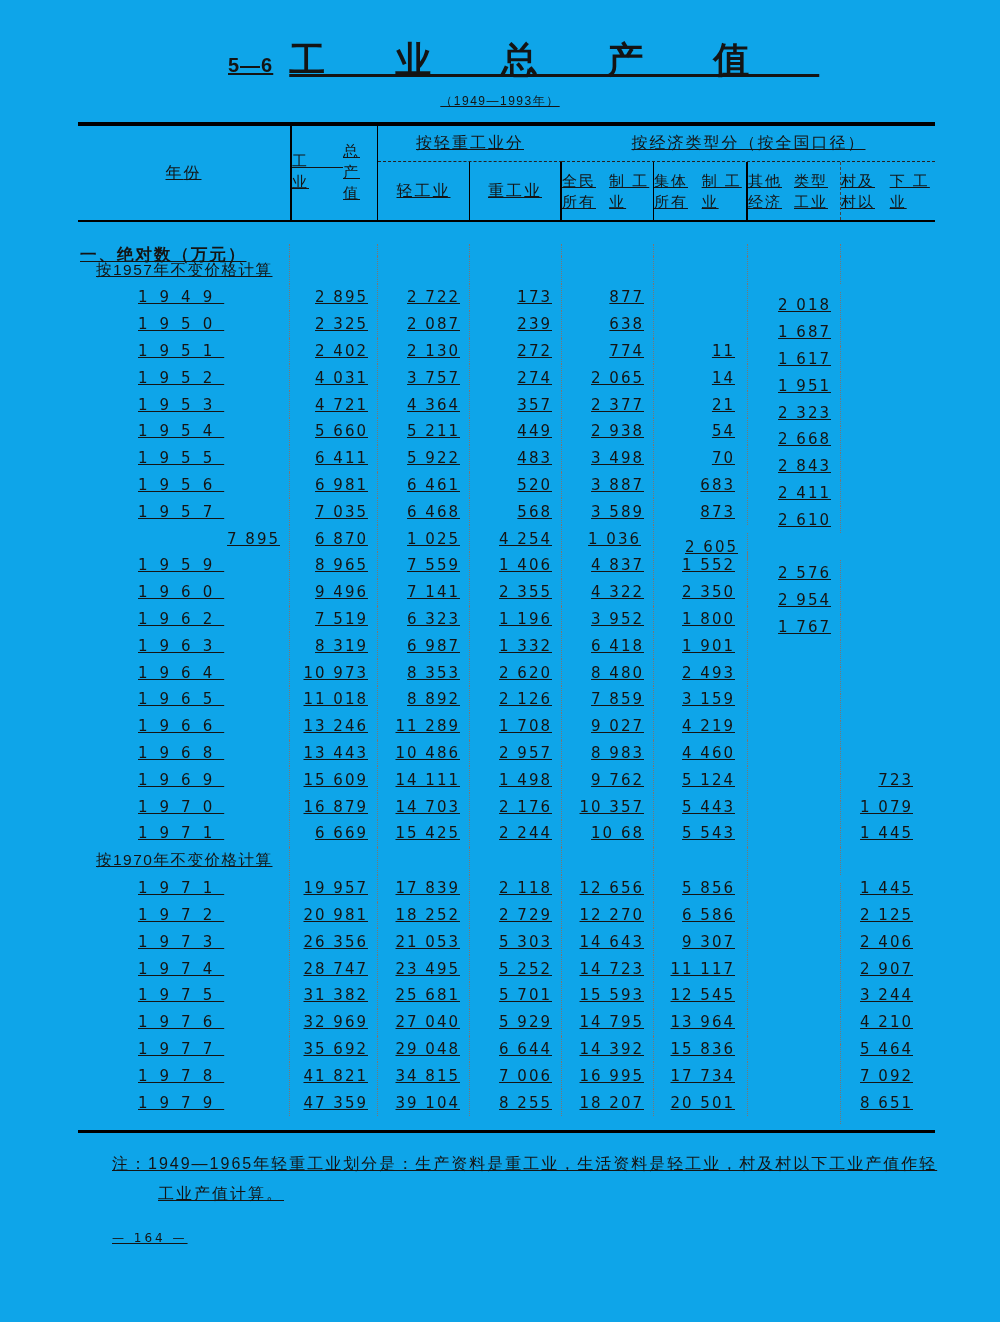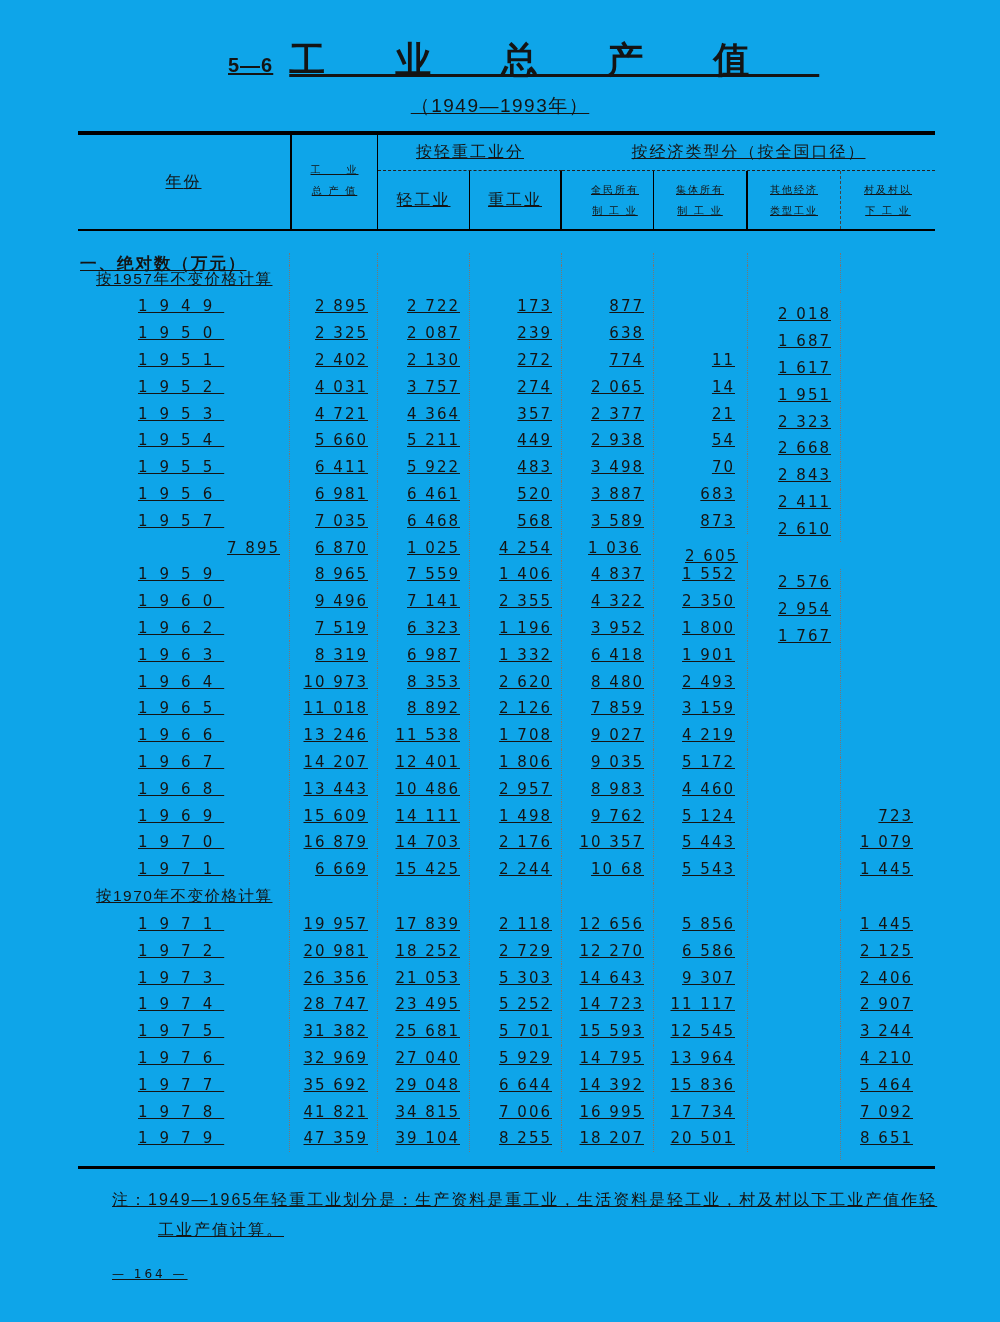--- a/index.html
+++ b/index.html
@@ -24,21 +24,21 @@
     margin-right:16px;
   }
   .main-title {
     font-size:36px; font-weight:bold;
     letter-spacing:70px;
     white-space:nowrap;
   }
   .subtitle {
     text-align:center;
     margin-top:8px;
-    font-size:19px; letter-spacing:1.5px;
+    font-size:12px; letter-spacing:1.5px;
   }
   
   .tbl {
     width:857px;
     margin:12px 0 0 78px;
     border-top:4px solid #000;
     border-bottom:3px solid #000;
   }
   .thead {
     display:grid;
@@ -50,22 +50,22 @@
   .thead .hc { display:flex; align-items:center; justify-content:center; letter-spacing:2px; }
   .h-year   { grid-row:1/3; grid-column:1; justify-content:space-between; padding:0 38px 0 37px; }
   .h-total  { grid-row:1/3; grid-column:2;
               flex-direction:column; justify-content:space-between;
               padding:8px 0 12px;
               border-left:2px solid #000; border-right:1px solid #000; }
   .h-glh    { grid-row:1; grid-column:3/5; border-bottom:1px dashed #222; }
   .h-light  { grid-row:2; grid-column:3; border-right:1px solid #000; }
   .h-heavy  { grid-row:2; grid-column:4; border-right:2px solid #000; }
   .h-geco   { grid-row:1; grid-column:5/9; border-bottom:1px dashed #222; }
-  .h-two    { flex-direction:column; justify-content:center; line-height:21px; font-size:10px; letter-spacing:1.5px; }
-  .h-state  { grid-row:2; grid-column:5; border-right:1px solid #000;padding-left:15px; }
+  .h-two    { flex-direction:row; justify-content:center; line-height:21px; font-size:15px; letter-spacing:1.5px; }
+  .h-state  { grid-row:2; grid-column:5; border-right:1px solid #000; }
   .h-coll   { grid-row:2; grid-column:6; border-right:2px solid #000; }
   .h-other  { grid-row:2; grid-column:7; border-right:1px dashed #444; }
   .h-vill   { grid-row:2; grid-column:8; }
   
   .tbody { padding-bottom:14px; }
   .trow {
     display:grid;
     grid-template-columns:212px 88px 92px 92px 92px 94px 93px 94px;
     height:26.8px;
     align-items:center;
@@ -331,34 +331,24 @@
           <div class="cell num c-light bR">8 892</div>
           <div class="cell num c-heavy bR">2 126</div>
           <div class="cell num c-state bR">7 859</div>
           <div class="cell num c-collective bR">3 159</div>
           <div class="cell num c-other bR"></div>
           <div class="cell num c-village"></div>
         </div>
         <div class="trow data">
           <div class="cell bR year">1966</div>
           <div class="cell num c-total bR">13 246</div>
-          <div class="cell num c-light bR">11 538</div>
+          <div class="cell num c-light bR">11 289</div>
           <div class="cell num c-heavy bR">1 708</div>
           <div class="cell num c-state bR">9 027</div>
           <div class="cell num c-collective bR">4 219</div>
-          <div class="cell num c-other bR"></div>
-          <div class="cell num c-village"></div>
-        </div>
-        <div class="trow data">
-          <div class="cell bR year">1967</div>
-          <div class="cell num c-total bR">14 207</div>
-          <div class="cell num c-light bR">12 401</div>
-          <div class="cell num c-heavy bR">1 806</div>
-          <div class="cell num c-state bR">9 035</div>
-          <div class="cell num c-collective bR">5 172</div>
           <div class="cell num c-other bR"></div>
           <div class="cell num c-village"></div>
         </div>
         <div class="trow data">
           <div class="cell bR year">1968</div>
           <div class="cell num c-total bR">13 443</div>
           <div class="cell num c-light bR">10 486</div>
           <div class="cell num c-heavy bR">2 957</div>
           <div class="cell num c-state bR">8 983</div>
           <div class="cell num c-collective bR">4 460</div>

